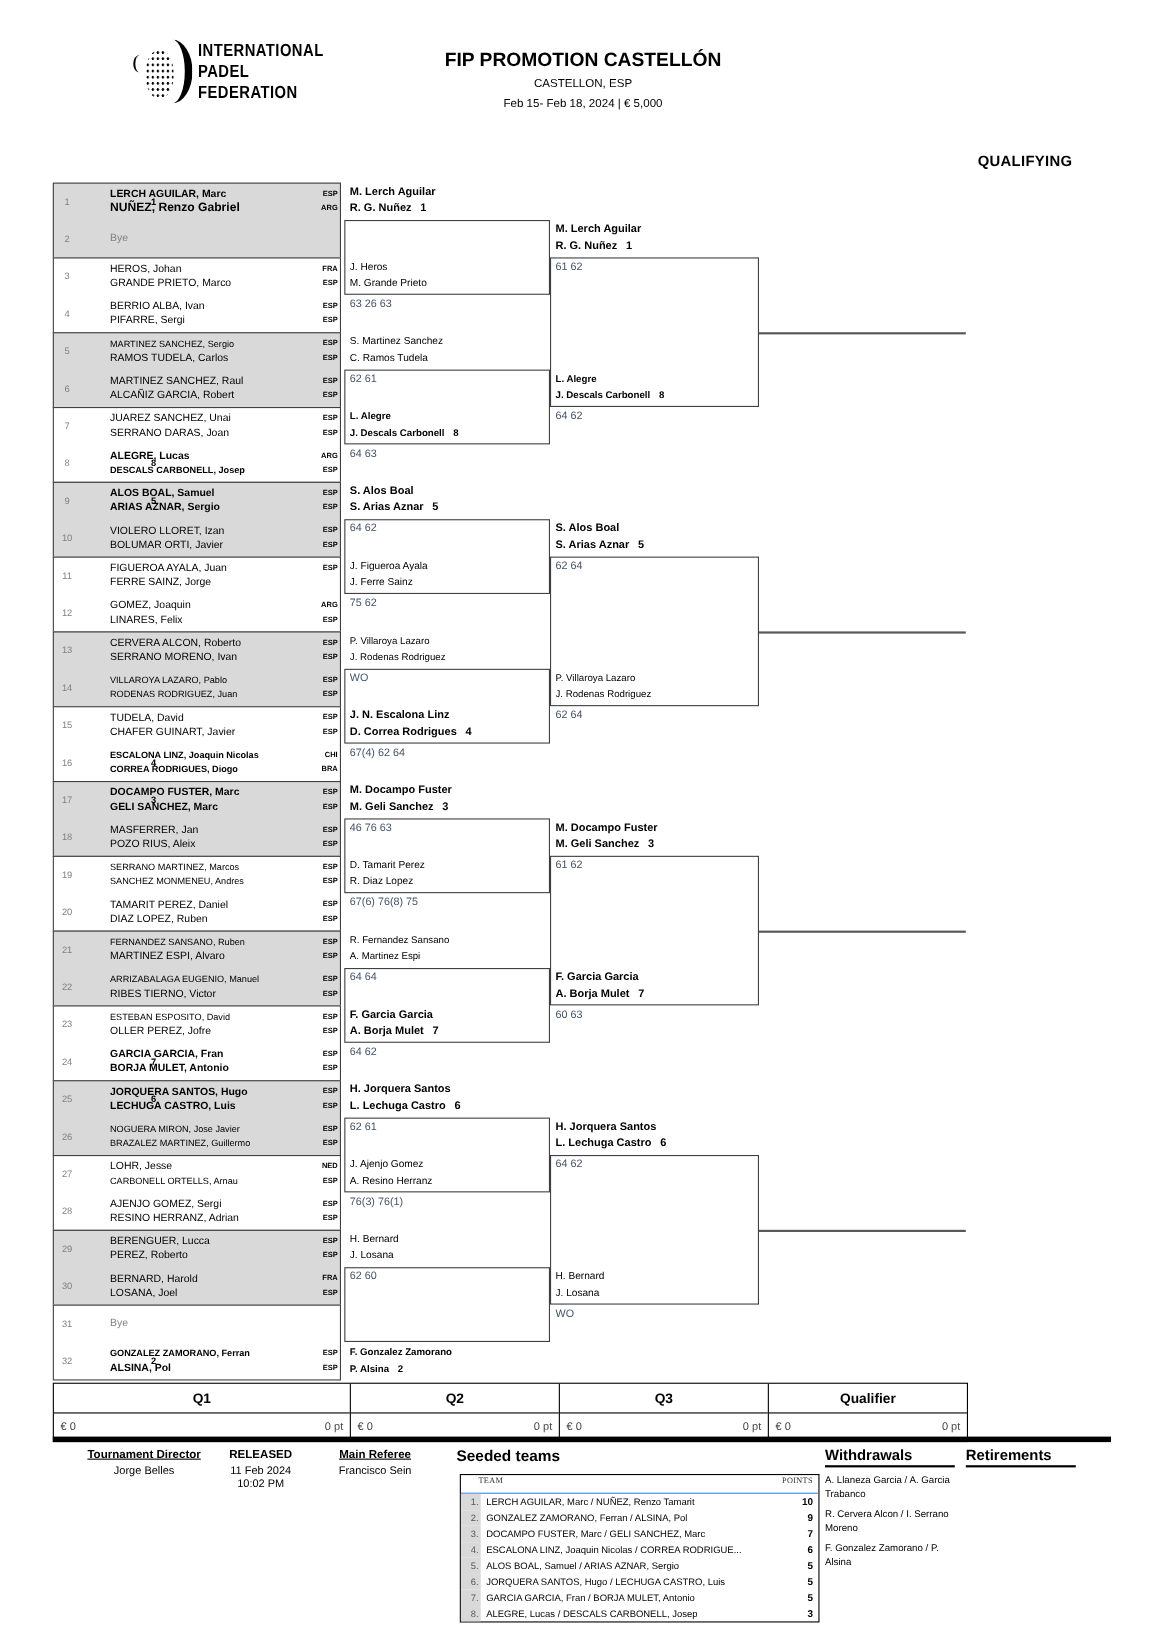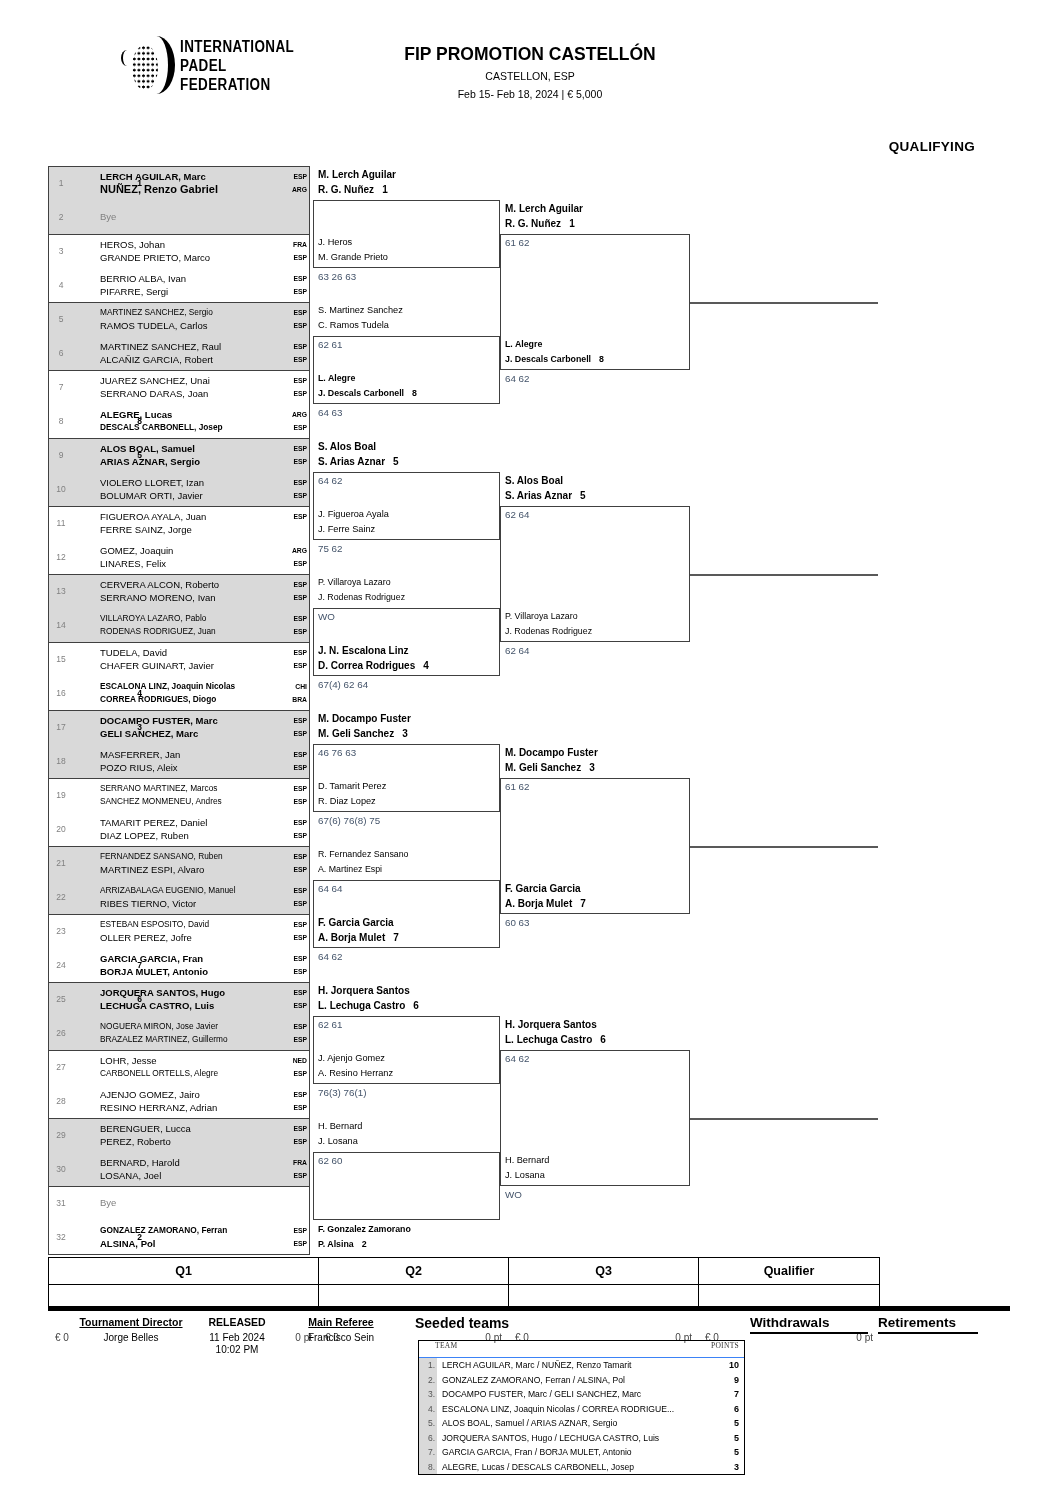--- a/index.html
+++ b/index.html
@@ -30,21 +30,21 @@
   .mbox{position:absolute;border:1px solid #404040;box-sizing:border-box;background:transparent;}
   .wname{position:absolute;width:182px;}
   .wname div{line-height:15px;white-space:nowrap;}
   .wname .bseed{margin-left:8px;font-weight:bold;}
   .wscore{position:absolute;font-size:9.8px;color:#44546A;white-space:nowrap;}
   .qline{position:absolute;border-top:2px solid #595959;width:188px;height:0;}
   .bold{font-weight:bold;}
 
   
   .bar{position:absolute;left:48px;top:1257px;width:832px;height:54px;border:1px solid #000;box-sizing:border-box;display:flex;}
-  .bar-col{height:100%;box-sizing:border-box;border-right:1px solid #000;display:flex;flex-direction:column;gap:40px;}
+  .bar-col{height:100%;box-sizing:border-box;border-right:1px solid #000;display:flex;flex-direction:column;}
   .bar-col:last-child{border-right:0;}
   .bar-head{height:27px;line-height:26px;text-align:center;font-weight:bold;font-size:12.5px;border-bottom:1px solid #000;box-sizing:border-box;}
   .bar-money{height:27px;line-height:26px;font-size:10px;color:#454545;display:flex;justify-content:space-between;padding:0 6px;}
 
   .thickrule{position:absolute;left:48px;top:1306px;width:962px;height:5px;background:#000;}
 
   
   .f-block{position:absolute;top:1316px;text-align:center;}
   .f-label{font-weight:bold;font-size:10.5px;text-decoration:underline;}
   .f-label.nound{text-decoration:none;}
@@ -380,31 +380,31 @@
       </div>
       <div class="slot-cc">
         <div>ESP</div>
         <div>ESP</div>
       </div>
     </div>
     <div class="slotrow" style="top: 1050px;">
       <div class="slot-num">27</div>
       <div class="slot-names">
         <div style="font-size: 9.5px;">LOHR, Jesse</div>
-        <div style="font-size: 8.3px;">CARBONELL ORTELLS, Alegre</div>
+        <div style="font-size: 8.3px;">CARBONELL ORTELLS, Arnau</div>
       </div>
       <div class="slot-cc">
         <div>NED</div>
         <div>ESP</div>
       </div>
     </div>
     <div class="slotrow" style="top: 1084px;">
       <div class="slot-num">28</div>
       <div class="slot-names">
-        <div style="font-size: 9.5px;">AJENJO GOMEZ, Jairo</div>
+        <div style="font-size: 9.5px;">AJENJO GOMEZ, Sergi</div>
         <div style="font-size: 9.5px;">RESINO HERRANZ, Adrian</div>
       </div>
       <div class="slot-cc">
         <div>ESP</div>
         <div>ESP</div>
       </div>
     </div>
     <div class="slotrow" style="top: 1118px;">
       <div class="slot-num">29</div>
       <div class="slot-names">
@@ -671,17 +671,22 @@
       <div class="st-row">
         <div class="st-num">8.</div>
         <div class="st-name">ALEGRE, Lucas / DESCALS CARBONELL, Josep</div>
         <div class="st-pts">3</div>
       </div>
     </div>
 </div>
 
 <div class="wd-col" style="left:750px;width:118px;">
   <div class="wd-title">Withdrawals</div>
+  <div id="withdrawals-list">
+      <div class="wd-item">A. Llaneza Garcia / A. Garcia Trabanco</div>
+      <div class="wd-item">R. Cervera Alcon / I. Serrano Moreno</div>
+      <div class="wd-item">F. Gonzalez Zamorano / P. Alsina</div>
+    </div>
 </div>
 <div class="wd-col" style="left:878px;width:100px;">
   <div class="wd-title">Retirements</div>
   <div id="retirements-list"></div>
 </div>
 
 </body></html>

